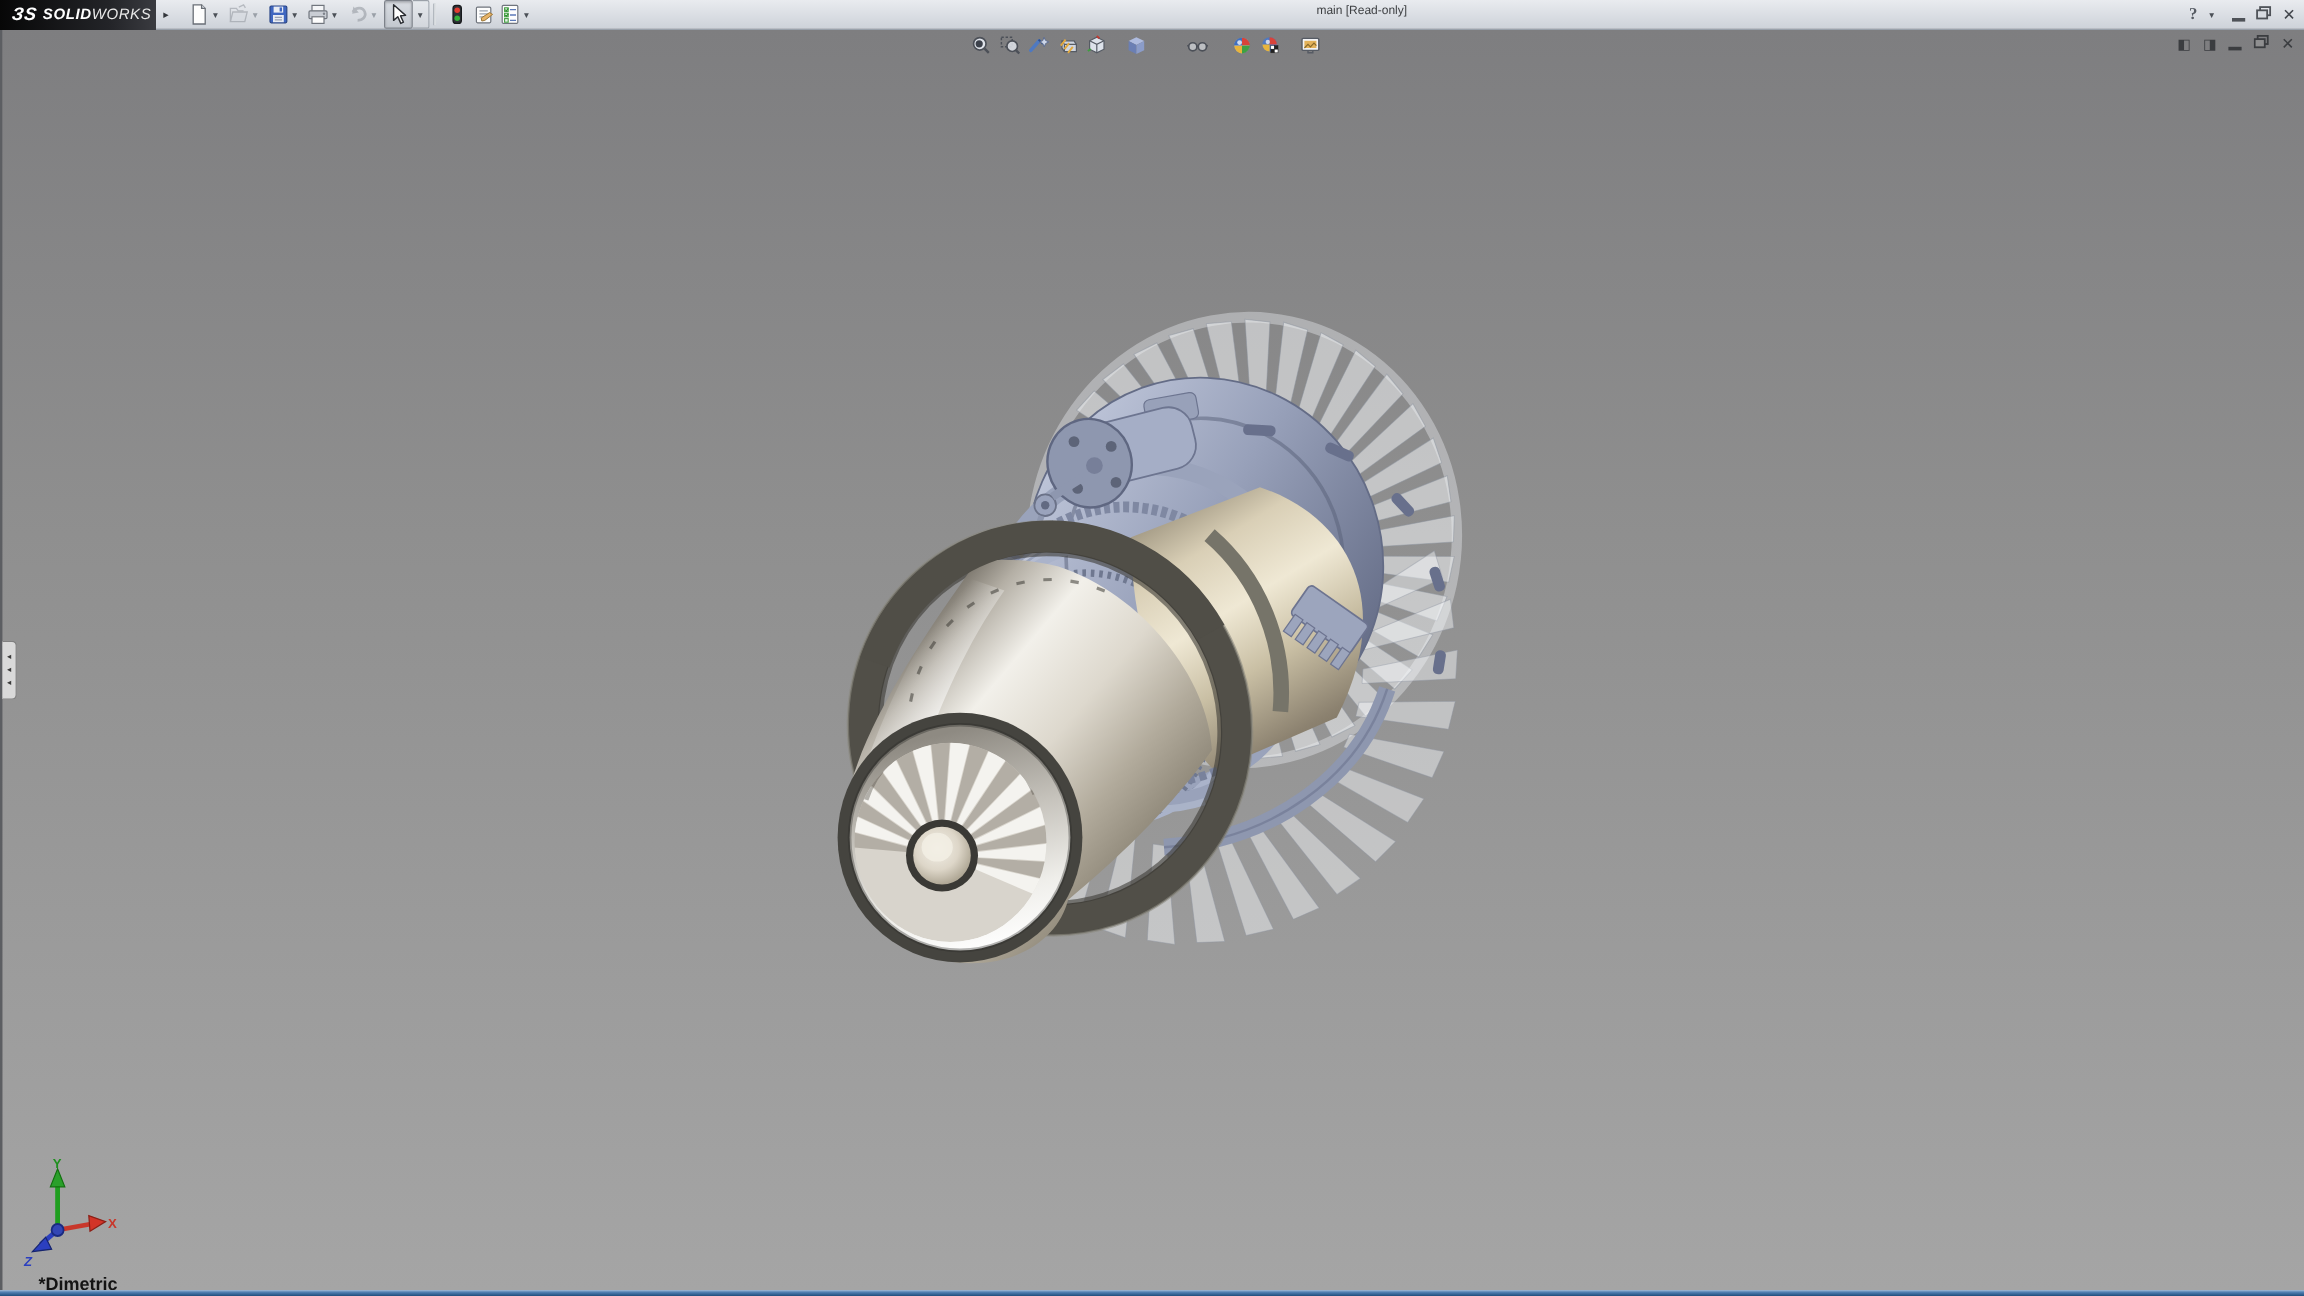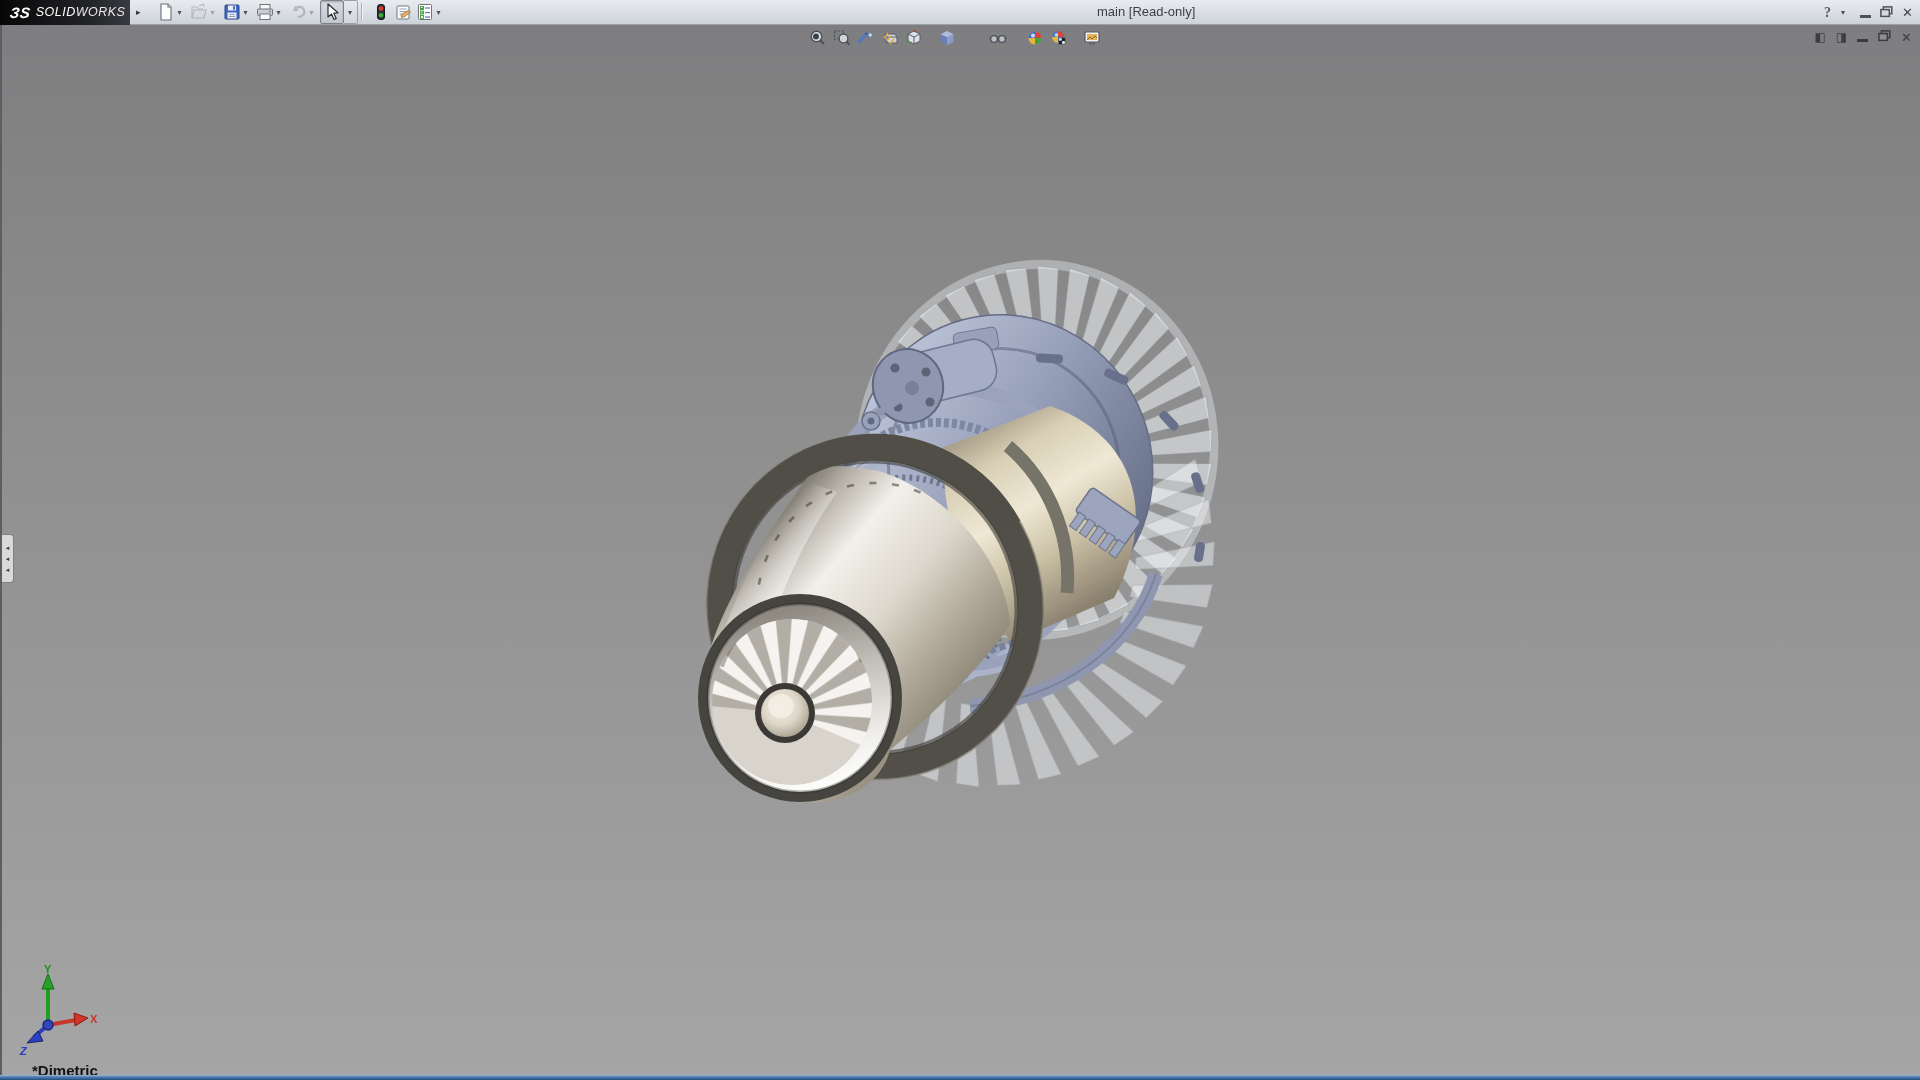--- a/index.html
+++ b/index.html
@@ -7,35 +7,35 @@
   #app{position:relative;width:1920px;height:1080px;}
 
   
   #titlebar{position:absolute;left:0;top:0;width:1920px;height:25px;
     background:linear-gradient(#e9ebef,#cdd2d9);border-bottom:1px solid #99a1ab;
     display:flex;align-items:center;box-sizing:border-box;}
   #logo{height:25px;width:130px;background:linear-gradient(90deg,#070707,#232428 70%,#3a3b40);
     color:#fff;display:flex;align-items:center;padding-left:10px;box-sizing:border-box;
     font-style:italic;letter-spacing:.5px;}
   #logo .glyph{font-weight:bold;font-size:15px;margin-right:5px;transform:skewX(-8deg);}
-  #logo .b{font-weight:normal;font-size:12.5px;}
+  #logo .b{font-weight:bold;font-size:12.5px;}
   #logo .l{font-weight:normal;font-size:12.5px;color:#e8e8e8;}
   .menu-expander{font-size:9px;color:#33363b;margin:0 14px 0 6px;cursor:pointer;}
   .tb{display:flex;align-items:center;}
   .tbtn{width:22px;height:22px;display:flex;align-items:center;justify-content:center;border-radius:2px;}
   .tbtn svg{display:block;}
   .caret{font-size:8px;color:#4b5057;margin:0 6px 0 1px;}
   .caret.dis{color:#9aa0a8;}
   .tbtn.active{border:1px solid #7d828a;background:linear-gradient(#d9dde3,#c2c7ce);
     box-shadow:inset 0 1px 2px rgba(0,0,0,.25);}
   .dropbtn{width:13px;height:22px;border:1px solid #9aa0a8;border-left:none;border-radius:0 2px 2px 0;
     display:flex;align-items:center;justify-content:center;background:linear-gradient(#e6e9ed,#d2d6dc);}
   .dropbtn .caret{margin:0;}
   .sep{width:1px;height:18px;background:#a8aeb6;border-right:1px solid #f2f4f6;margin:0 7px 0 3px;}
-  #doc-title{position:absolute;left:1097px;top:4px;font-size:13px;color:#3d3f42;}
+  #doc-title{position:absolute;left:1097px;top:4px;font-size:10px;color:#3d3f42;}
   #win-controls{position:absolute;right:7px;top:0;height:25px;display:flex;align-items:center;gap:9px;}
   .help-q{font-size:14px;font-weight:bold;color:#565b63;font-family:"Liberation Serif",serif;}
   .minbar{width:11px;height:3px;background:#4e5258;margin-top:7px;}
   .closex{font-size:13px;font-weight:bold;color:#43474d;}
   #win-controls svg{color:#4e5258;}
 
   
   #viewport{position:absolute;left:0;top:25px;width:1920px;height:1050px;
     background:linear-gradient(#7e7e80 0%,#8f8f8f 40%,#a5a5a5 100%);
     border-left:2px solid #5c5e62;box-sizing:border-box;}

